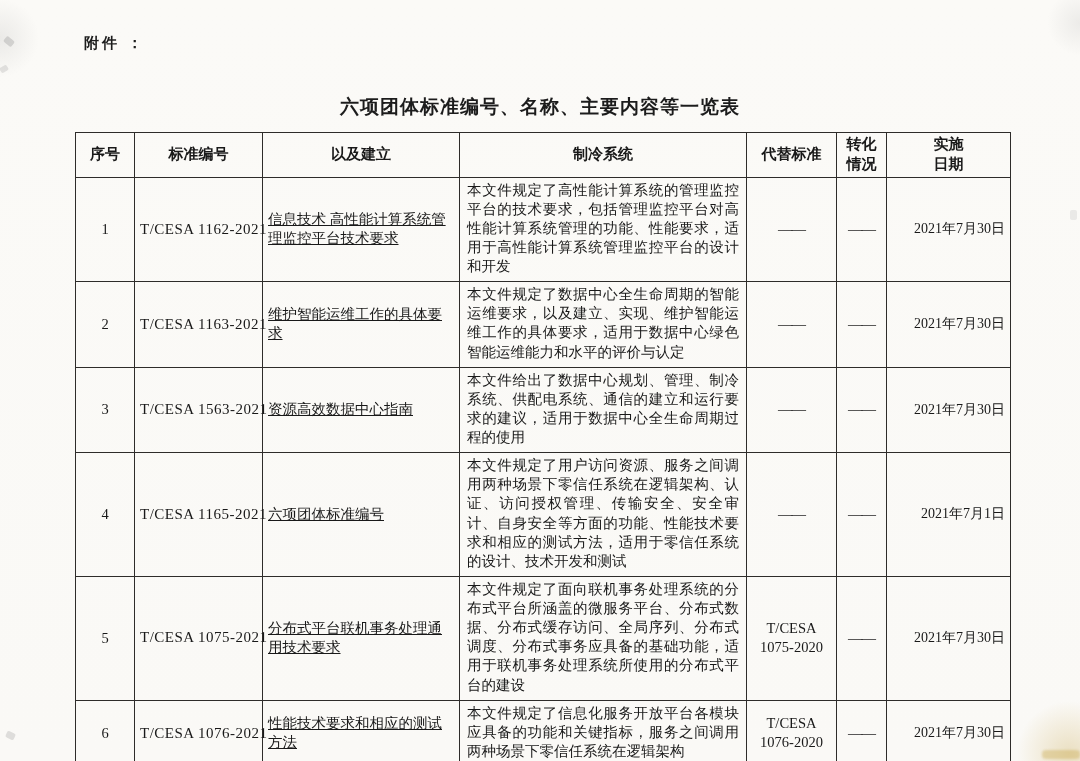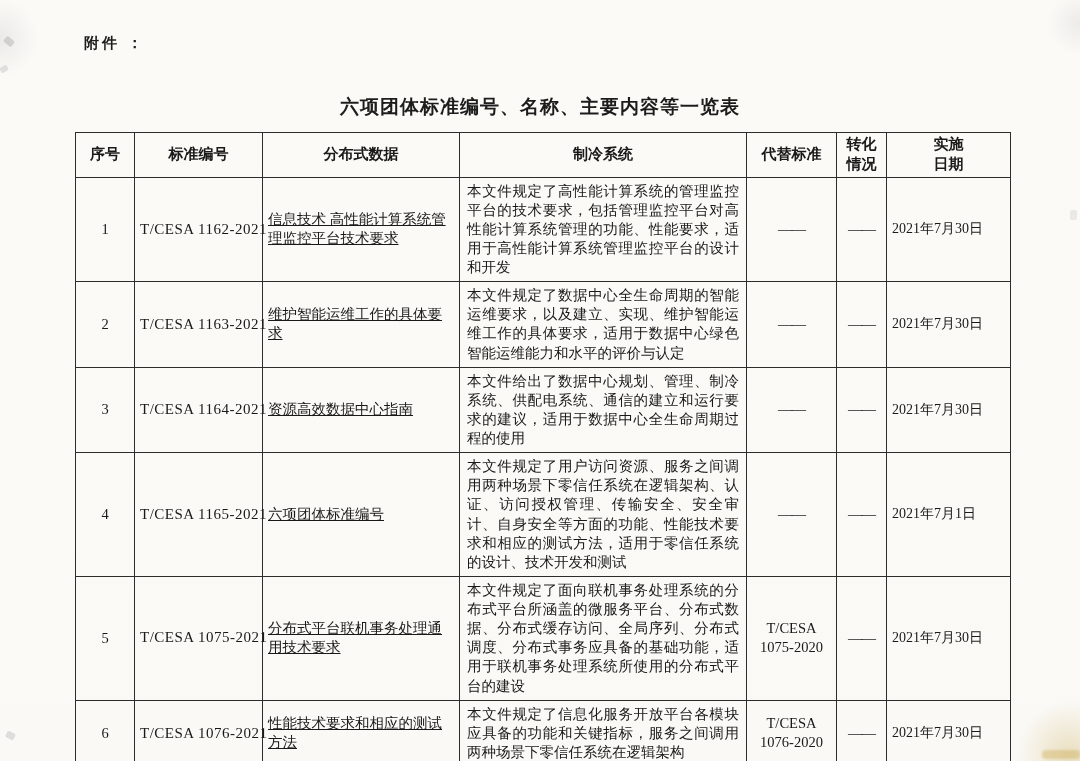--- a/index.html
+++ b/index.html
@@ -34,24 +34,24 @@
     padding:3px 5px;vertical-align:middle;
     color:#191919;
   }
   .std-table th{
     font-weight:bold;font-size:15px;height:36px;text-align:center;
     white-space:pre-line;padding:2px 2px;
   }
   td.c-seq{ text-align:center; }
   td.c-code{ text-align:center; letter-spacing:.5px; white-space:nowrap; font-size:15px;margin-left:32px;}
   td.c-name{ text-align:left; padding-right:8px;text-decoration:underline; }
-  td.c-content{ text-align:justify; text-justify:inter-character; padding:4px 7px; }
+  td.c-content{ text-align:justify; text-justify:inter-character; padding:4px 7px;font-family:Liberation Mono, monospace; }
   td.c-replaced{ text-align:center; white-space:pre-line; }
   td.c-conv{ text-align:center; white-space:nowrap; overflow:hidden; }
-  td.c-date{ text-align:left; white-space:nowrap; font-size:14px; }
+  td.c-date{ text-align:right; white-space:nowrap; font-size:14px; }
   .dash{ letter-spacing:-1px; }
   .artifact{ position:absolute; pointer-events:none; }
   .a1{ left:4px; top:38px; width:10px; height:7px; background:rgba(120,120,120,.25); transform:rotate(40deg); border-radius:2px;}
   .a2{ left:0px; top:66px; width:8px; height:6px; background:rgba(130,130,130,.2); transform:rotate(-30deg); border-radius:2px;}
   .a3{ left:6px; top:732px; width:9px; height:7px; background:rgba(125,125,125,.22); transform:rotate(25deg); border-radius:2px;}
   .a4{ right:3px; top:210px; width:7px; height:10px; background:rgba(140,140,140,.15); border-radius:2px;}
   .a5{ right:0px; bottom:2px; width:38px; height:9px; background:rgba(206,178,96,.45); border-radius:4px; filter:blur(1px);}
 </style>
 </head>
 <body>
@@ -72,21 +72,21 @@
     <col style="width:197px">
     <col style="width:287px">
     <col style="width:90px">
     <col style="width:50px">
     <col style="width:124px">
   </colgroup>
   <thead>
     <tr>
       <th>序号</th>
       <th>标准编号</th>
-      <th>分布式数据</th>
+      <th>以及建立</th>
       <th>制冷系统</th>
       <th>代替标准</th>
       <th>转化
 情况</th>
       <th>实施
 日期</th>
     </tr>
   </thead>
   <tbody>
     <tr style="height:99px">
@@ -102,21 +102,21 @@
       <td class="c-seq">2</td>
       <td class="c-code">T/CESA 1163-2021</td>
       <td class="c-name">维护智能运维工作的具体要求</td>
       <td class="c-content">本文件规定了数据中心全生命周期的智能运维要求，以及建立、实现、维护智能运维工作的具体要求，适用于数据中心绿色智能运维能力和水平的评价与认定</td>
       <td class="c-replaced dash">——</td>
       <td class="c-conv dash">——</td>
       <td class="c-date">2021年7月30日</td>
     </tr>
     <tr style="height:78px">
       <td class="c-seq">3</td>
-      <td class="c-code">T/CESA 1164-2021</td>
+      <td class="c-code">T/CESA 1563-2021</td>
       <td class="c-name">资源高效数据中心指南</td>
       <td class="c-content">本文件给出了数据中心规划、管理、制冷系统、供配电系统、通信的建立和运行要求的建议，适用于数据中心全生命周期过程的使用</td>
       <td class="c-replaced dash">——</td>
       <td class="c-conv dash">——</td>
       <td class="c-date">2021年7月30日</td>
     </tr>
     <tr style="height:115px">
       <td class="c-seq">4</td>
       <td class="c-code">T/CESA 1165-2021</td>
       <td class="c-name">六项团体标准编号</td>

